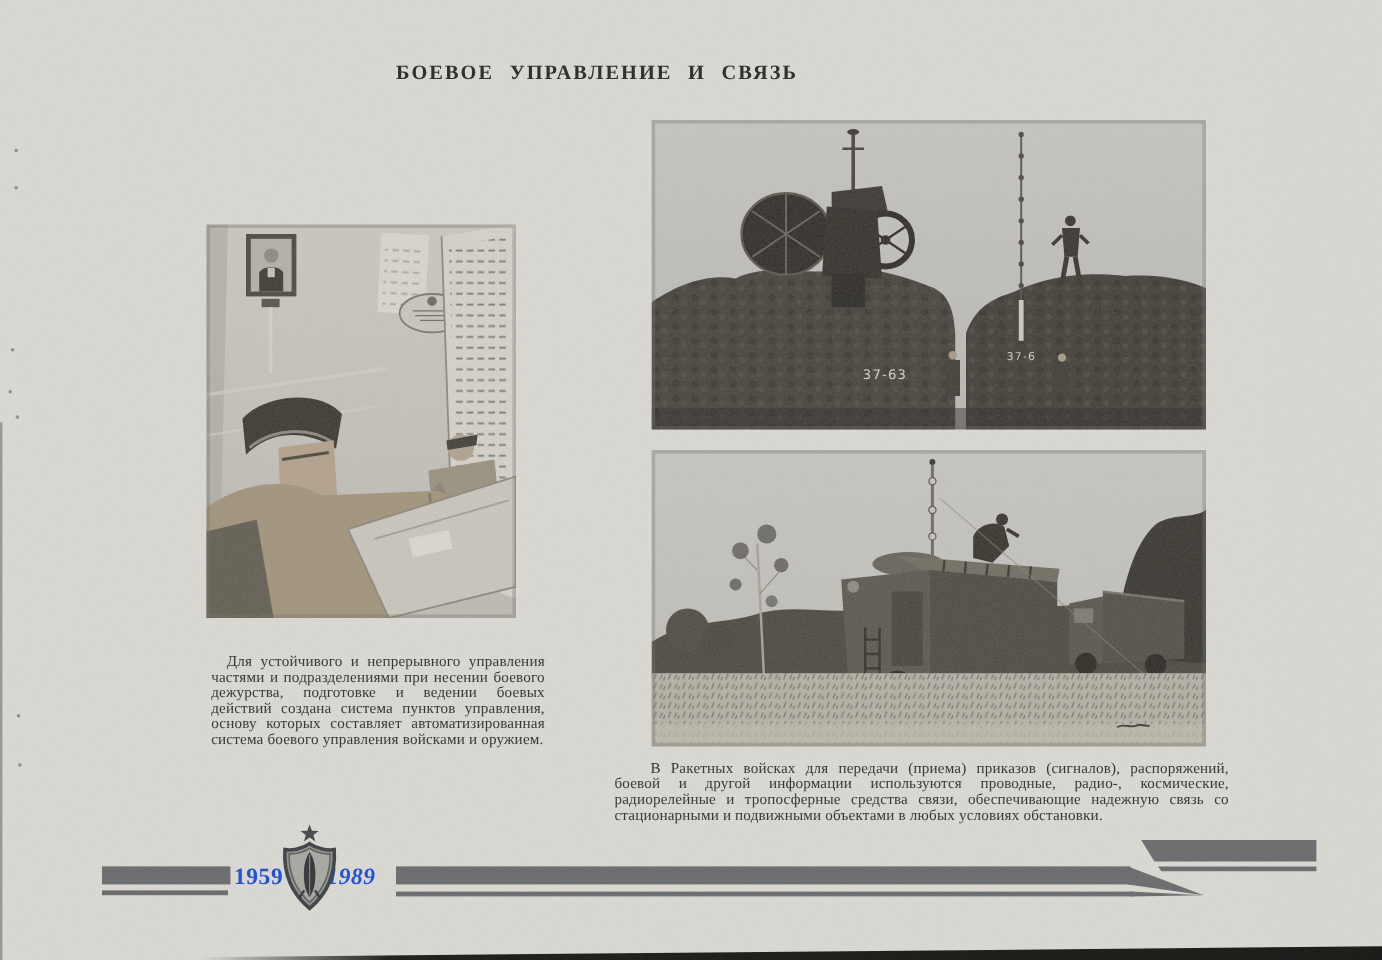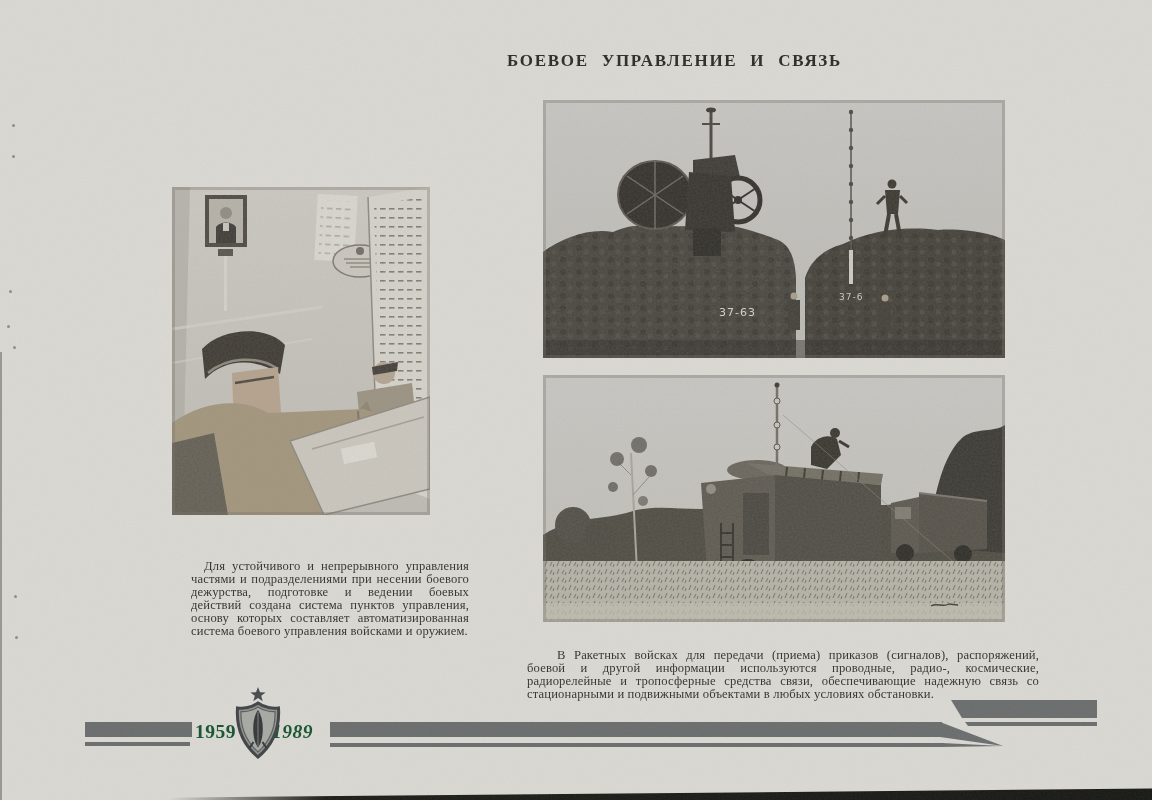--- a/index.html
+++ b/index.html
@@ -3,42 +3,42 @@
 <meta charset="utf-8">
 <style>
   html,body{margin:0;padding:0;background:#9a9a96;}
   .page{
     position:relative;width:1152px;height:800px;overflow:hidden;
     background:#dad9d4;
     font-family:"Liberation Serif","DejaVu Serif",serif;
   }
   .page-title{
     position:absolute;left:330px;top:51px;width:512px;margin:0;
-    text-align:right;font-size:17px;font-weight:bold;
+    text-align:left;font-size:17px;font-weight:bold;
     letter-spacing:1.7px;word-spacing:7px;color:#2c2b28;
   }
   .photo{position:absolute;background:#c6c4c0;}
   .photo svg{display:block;width:100%;height:100%;}
   .photo-left{left:172px;top:187px;width:258px;height:328px;}
   .photo-top-right{left:543px;top:100px;width:462px;height:258px;}
   .photo-bottom-right{left:543px;top:375px;width:462px;height:247px;}
   .para{
-    position:absolute;margin:15px;font-size:12.6px;line-height:12.9px;
+    position:absolute;margin:0;font-size:12.6px;line-height:12.9px;
     text-align:justify;color:#34332f;letter-spacing:.15px;
   }
   .para-left{left:176px;top:545px;width:278px;text-indent:13px;}
   .para-right{left:512px;top:634px;width:512px;text-indent:30px;}
   .band-bar{position:absolute;background:#6a6d6d;}
   .bar-left-thick{left:85px;top:722px;width:107px;height:15px;}
   .bar-left-thin{left:85px;top:742px;width:105px;height:4px;}
   .bar-right-thick{left:330px;top:722px;width:612px;height:15px;}
   .bar-right-thin{left:330px;top:743px;width:614px;height:4px;}
   .year{
     position:absolute;top:722px;font-size:19.5px;font-weight:bold;
-    color:#14532d;letter-spacing:.5px;line-height:19px;
+    color:#1d4ed8;letter-spacing:.5px;line-height:19px;
   }
   .year-start{left:195px;}
   .year-end{left:272px;font-style:italic;}
   .emblem{position:absolute;left:230px;top:686px;width:56px;height:80px;}
   .pennant{position:absolute;left:930px;top:695px;width:180px;height:60px;}
   .page-edge{
     position:absolute;left:168px;top:787px;width:984px;height:13px;
     background:linear-gradient(to right, rgba(27,27,24,0), #1b1b18 16%, #171714);
     clip-path:polygon(0 82%, 100% 12%, 100% 100%, 0 100%);
   }

